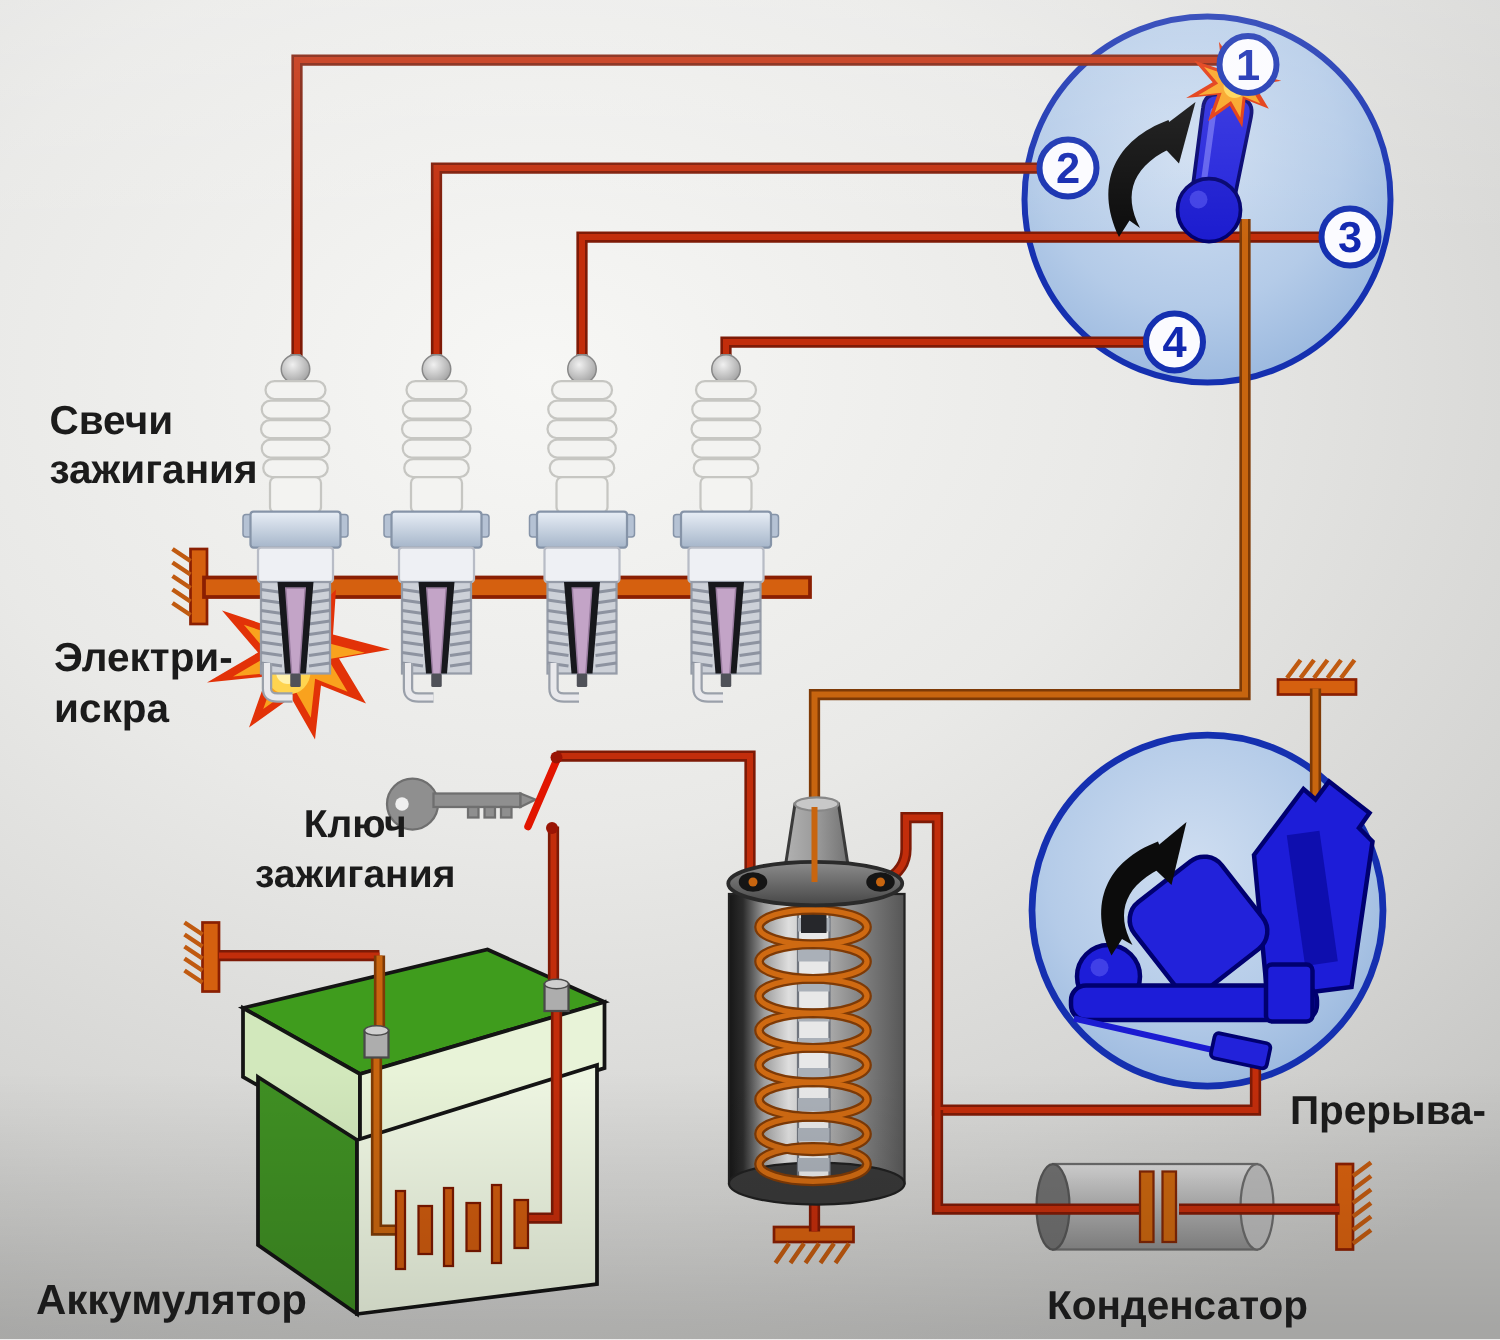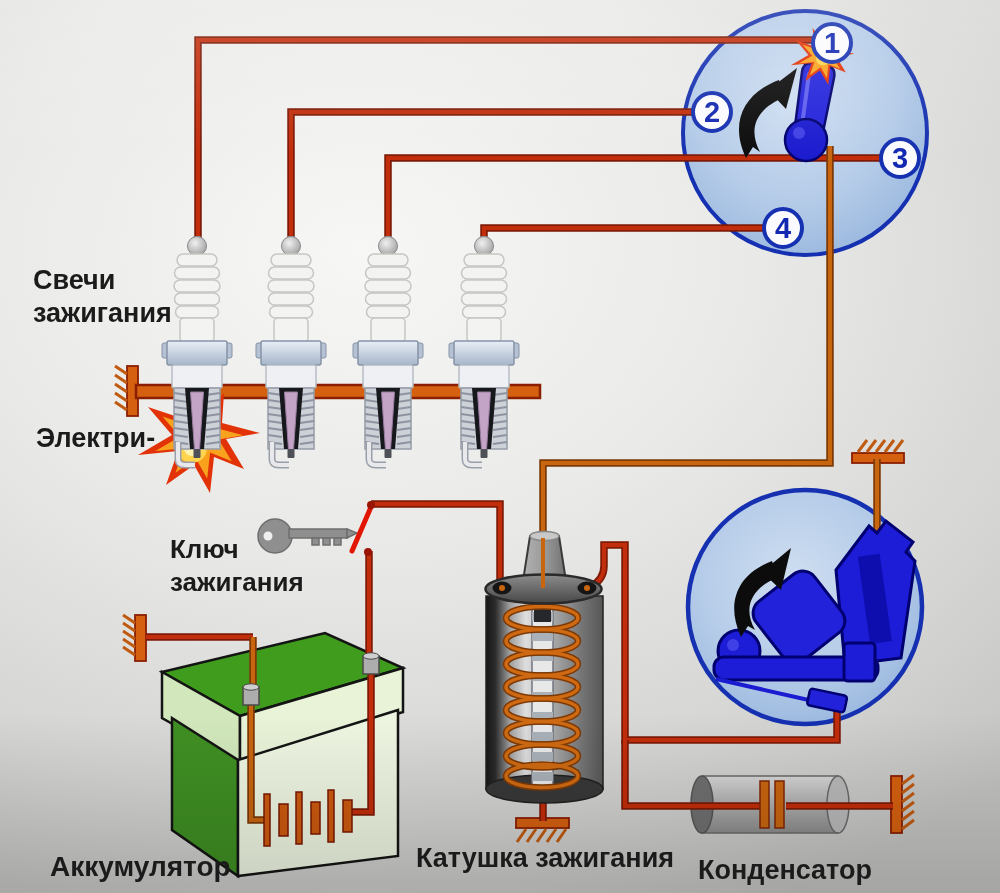--- a/index.html
+++ b/index.html
@@ -342,37 +342,36 @@
   </g>
 </svg>
 
 <div class="lbl" style="left:33px;top:264px;font-size:27px;line-height:33px;">
   <span>Свечи</span>
   <span>зажигания</span>
 </div>
 
 <div class="lbl" style="left:12px;top:421px;font-size:27px;line-height:34px;margin-left:24px;">
   <span>Электри-</span>
-</div>
-
-
-<div class="lbl" style="left:170px;top:533px;font-size:26px;line-height:33px;">
+  <span>искра</span>
+</div>
+
+
+<div class="lbl" style="left:170px;top:533px;font-size:26px;line-height:33px;text-align:center;">
   <span>Ключ</span>
   <span>зажигания</span>
 </div>
 
-<div class="lbl" style="left:24px;top:851px;font-size:28px;margin-left:26px;">
+<div class="lbl" style="left:24px;top:851px;font-size:28px;">
   <span>Аккумулятор</span>
 </div>
 
-<div class="lbl" style="left:416px;top:843px;font-size:27px;">
-  <span>Катушка зажигания</span>
-</div>
 
 <div class="lbl" style="left:698px;top:855px;font-size:27px;">
   <span>Конденсатор</span>
 </div>
 
 <div class="lbl" style="left:860px;top:720px;font-size:27px;line-height:40px;">
+  <span>Прерыва-</span>
 </div>
 
 <div class="vignette"></div>
 </div>
 
 </body></html>

